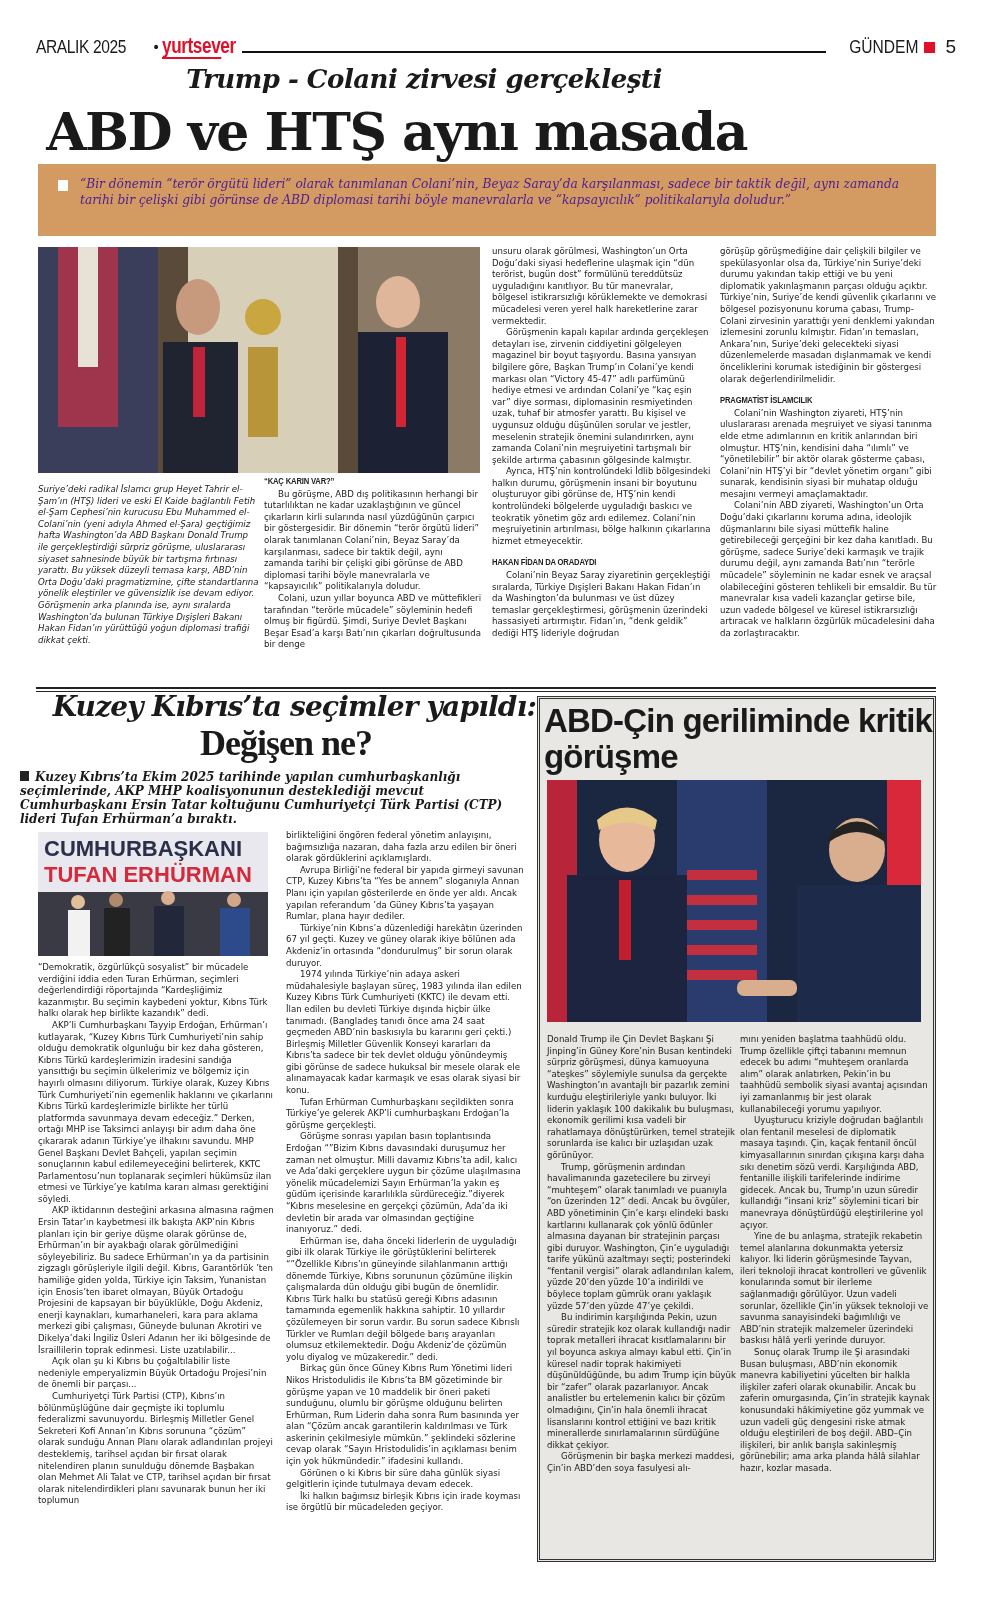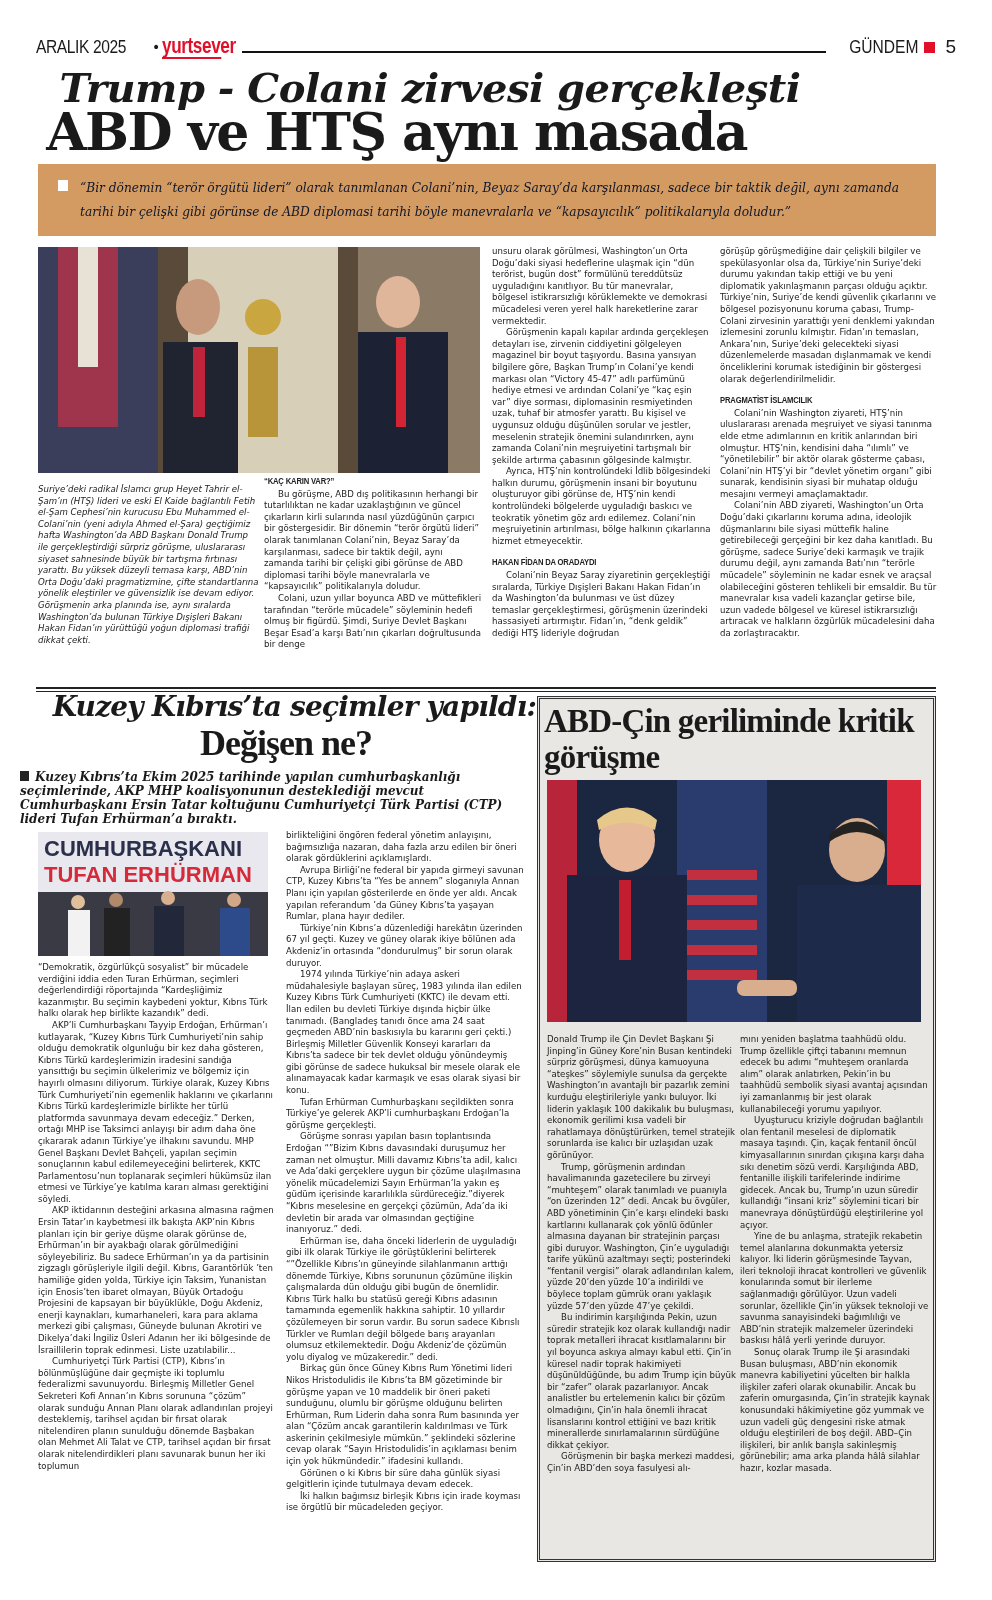--- a/index.html
+++ b/index.html
@@ -8,44 +8,44 @@
 
   .masthead { position: absolute; left: 36px; top: 34px; width: 920px; height: 26px; display: flex; align-items: center; }
   .mh-date { font-family: "Liberation Sans", sans-serif; font-size: 19px; letter-spacing: -0.5px; transform: scaleX(0.82); transform-origin: left center; white-space: nowrap; width: 114px; }
   .mh-dot { font-size: 14px; margin: 0 2px 0 2px; }
   .mh-brand { font-family: "Liberation Sans", sans-serif; font-weight: bold; font-size: 22px; color: #e0102a; transform: scaleX(0.78); transform-origin: left center; width: 76px; letter-spacing: -0.5px; line-height: 22px; border-bottom: 2px solid #e0102a; }
   .mh-rule { flex: 1; height: 2px; background: #111; margin: 10px 8px 0 4px; }
   .mh-section { font-family: "Liberation Sans", sans-serif; font-size: 19px; transform: scaleX(0.82); transform-origin: right center; white-space: nowrap; }
   .mh-square { width: 11px; height: 11px; background: #e0102a; margin: 0 10px 0 6px; }
   .mh-page { font-family: "Liberation Sans", sans-serif; font-size: 19px; }
 
-  .kicker { position: absolute; left: 12px; width: 836px; top: 64px; text-align: center; font-family: "DejaVu Serif", serif; font-style: italic; font-weight: bold; font-size: 40px; letter-spacing: -0.5px; }
+  .kicker { position: absolute; left: 6px; width: 836px; top: 64px; text-align: center; font-family: "DejaVu Serif", serif; font-style: italic; font-weight: bold; font-size: 26px; letter-spacing: -0.5px; }
   .headline { position: absolute; left: 0; width: 793px; top: 100px; text-align: center; font-family: "DejaVu Serif", serif; font-weight: bold; font-size: 52px; letter-spacing: -1.5px; line-height: 64px; }
 
   .deck { position: absolute; left: 38px; top: 164px; width: 898px; height: 72px; background: #d39a62; padding: 12px 20px 0 20px; }
   .deck-square { position: absolute; left: 20px; top: 16px; width: 10px; height: 11px; background: #fff; }
-  .deck-text { padding-left: 22px; font-family: "DejaVu Serif", serif; font-style: italic; font-size: 12.2px; line-height: 24px; color: #0f172a; }
+  .deck-text { padding-left: 22px; font-family: "DejaVu Serif", serif; font-style: italic; font-size: 12.2px; line-height: 16px; color: #4c1d95; }
 
   .photo { position: absolute; overflow: hidden; }
   .photo svg { width: 100%; height: 100%; display: block; }
 
   .col { position: absolute; font-size: 8.6px; line-height: 11.6px; color: #222; text-align: left; }
   .col p { text-indent: 0; }
   .col p.ind { text-indent: 14px; }
   .col h4 { font-family: "Liberation Sans", sans-serif; font-weight: bold; font-size: 9px; letter-spacing: -0.2px; transform: scaleX(0.85); transform-origin: left; margin-top: 10px; margin-bottom: 1px; text-transform: uppercase; }
 
   .divider { position: absolute; left: 36px; top: 687px; width: 900px; height: 5px; border-top: 2px solid #222; border-bottom: 1px solid #222; }
 
   .cy-kicker { position: absolute; left: 36px; width: 500px; top: 690px; text-align: right; font-family: "DejaVu Serif", serif; font-style: italic; font-weight: bold; font-size: 28px; letter-spacing: -0.8px; }
   .cy-head { position: absolute; left: 36px; width: 500px; top: 722px; text-align: center; font-family: Liberation Serif, serif; font-weight: bold; font-size: 36px; letter-spacing: -1px; }
   .cy-deck { position: absolute; left: 20px; top: 770px; width: 510px; font-family: "DejaVu Serif", serif; font-style: italic; font-weight: bold; font-size: 12px; line-height: 14px; }
   .cy-deck .sq { display: inline-block; width: 9px; height: 10px; background: #222; margin-right: 6px; }
 
   .china-box { position: absolute; left: 537px; top: 696px; width: 399px; height: 866px; background: #e8e7e4; border: 3px double #333; }
-  .china-head { position: absolute; left: 544px; top: 703px; width: 390px; font-family: Liberation Serif, serif; font-weight: bold; font-size: 33px; line-height: 36px; letter-spacing: -0.8px; }
+  .china-head { position: absolute; left: 544px; top: 703px; width: 390px; font-family: Liberation Sans, sans-serif; font-weight: bold; font-size: 33px; line-height: 36px; letter-spacing: -0.8px; }
 </style>
 </head>
 <body>
 
 <div class="masthead">
   <span class="mh-date">ARALIK 2025</span>
   <span class="mh-dot">•</span>
   <span class="mh-brand">yurtsever</span>
   <span class="mh-rule"></span>
   <span class="mh-section">GÜNDEM</span>
@@ -127,20 +127,21 @@
       <rect x="116" y="74" width="30" height="50" fill="#23273a"></rect>
     <circle cx="196" cy="68" r="7" fill="#d0a888"></circle>
       <rect x="182" y="76" width="30" height="48" fill="#2d4a8a"></rect>
   </svg>
 </div>
 
 <div class="col" style="left:38px; top:962px; width:236px;">
   <p>“Demokratik, özgürlükçü sosyalist” bir mücadele verdiğini iddia eden  Turan Erhürman, seçimleri değerlendirdiği röportajında “Kardeşliğimiz kazanmıştır. Bu seçimin kaybedeni yoktur, Kıbrıs Türk halkı olarak hep birlikte kazandık” dedi.</p>
   <p class="ind">AKP’li Cumhurbaşkanı Tayyip Erdoğan, Erhürman’ı kutlayarak, “Kuzey Kıbrıs Türk Cumhuriyeti’nin sahip olduğu demokratik olgunluğu bir kez daha gösteren, Kıbrıs Türkü kardeşlerimizin iradesini sandığa yansıttığı bu seçimin ülkelerimiz ve bölgemiz için hayırlı olmasını diliyorum. Türkiye olarak, Kuzey Kıbrıs Türk Cumhuriyeti’nin egemenlik haklarını ve çıkarlarını Kıbrıs Türkü kardeşlerimizle birlikte her türlü platformda savunmaya devam edeceğiz.”  Derken, ortağı MHP ise Taksimci anlayışı bir adım daha öne çıkararak adanın Türkiye’ye ilhakını savundu. MHP Genel Başkanı Devlet Bahçeli, yapılan seçimin sonuçlarının kabul edilemeyeceğini belirterek, KKTC Parlamentosu’nun toplanarak seçimleri hükümsüz ilan etmesi ve Türkiye’ye katılma kararı alması gerektiğini söyledi.</p>
   <p class="ind">AKP iktidarının desteğini arkasına almasına rağmen Ersin Tatar’ın kaybetmesi ilk bakışta AKP’nin Kıbrıs planları için bir geriye düşme olarak görünse de, Erhürman’ın bir ayakbağı olarak görülmediğini söyleyebiliriz. Bu sadece Erhürman’ın ya da partisinin zigzaglı görüşleriyle ilgili değil. Kıbrıs, Garantörlük ’ten hamiliğe giden yolda, Türkiye için Taksim, Yunanistan için Enosis’ten ibaret olmayan, Büyük Ortadoğu Projesini de kapsayan bir büyüklükle, Doğu Akdeniz, enerji kaynakları, kumarhaneleri, kara para aklama merkezi gibi çalışması, Güneyde bulunan Akrotiri ve Dikelya’daki İngiliz Üsleri Adanın her iki bölgesinde de İsraillilerin toprak edinmesi. Liste uzatılabilir...</p>
+  <p class="ind">Açık olan şu ki Kıbrıs bu çoğaltılabilir liste nedeniyle emperyalizmin Büyük Ortadoğu Projesi’nin de önemli bir parçası...</p>
   <p class="ind">Cumhuriyetçi Türk Partisi (CTP), Kıbrıs’ın bölünmüşlüğüne dair geçmişte iki toplumlu federalizmi savunuyordu. Birleşmiş Milletler Genel Sekreteri Kofi Annan’ın Kıbrıs sorununa “çözüm” olarak sunduğu Annan Planı olarak adlandırılan projeyi desteklemiş, tarihsel açıdan bir fırsat olarak nitelendiren planın sunulduğu dönemde Başbakan olan Mehmet Ali Talat ve CTP, tarihsel açıdan bir fırsat olarak nitelendirdikleri planı savunarak bunun her iki toplumun</p>
 </div>
 
 <div class="col" style="left:286px; top:830px; width:238px;">
   <p>birlikteliğini öngören federal yönetim anlayışını, bağımsızlığa nazaran, daha fazla arzu edilen bir öneri olarak gördüklerini açıklamışlardı.</p>
   <p class="ind">Avrupa Birliği’ne federal bir yapıda girmeyi savunan CTP, Kuzey Kıbrıs’ta “Yes be annem” sloganıyla Annan Planı için yapılan gösterilerde en önde yer aldı. Ancak yapılan referandum ’da Güney Kıbrıs’ta yaşayan Rumlar, plana hayır dediler.</p>
   <p class="ind">Türkiye’nin Kıbrıs’a düzenlediği harekâtın üzerinden 67 yıl geçti. Kuzey ve güney olarak ikiye bölünen ada Akdeniz’in ortasında “dondurulmuş” bir sorun olarak duruyor.</p>
   <p class="ind">1974 yılında Türkiye’nin adaya askeri müdahalesiyle başlayan süreç, 1983 yılında ilan edilen Kuzey Kıbrıs Türk Cumhuriyeti (KKTC) ile devam etti. İlan edilen bu devleti Türkiye dışında hiçbir ülke tanımadı. (Bangladeş tanıdı önce ama 24 saat geçmeden ABD’nin baskısıyla bu kararını geri çekti.) Birleşmiş Milletler Güvenlik Konseyi kararları da Kıbrıs’ta sadece bir tek devlet olduğu yönündeymiş gibi görünse de sadece hukuksal bir mesele olarak ele alınamayacak kadar karmaşık ve esas olarak siyasi bir konu.</p>
   <p class="ind">Tufan Erhürman Cumhurbaşkanı seçildikten sonra Türkiye’ye gelerek AKP’li cumhurbaşkanı Erdoğan’la görüşme gerçekleşti.</p>
   <p class="ind">Görüşme sonrası yapılan basın toplantısında Erdoğan “”Bizim Kıbrıs davasındaki duruşumuz her zaman net olmuştur. Milli davamız Kıbrıs’ta adil, kalıcı ve Ada’daki gerçeklere uygun bir çözüme ulaşılmasına yönelik mücadelemizi Sayın Erhürman’la yakın eş güdüm içerisinde kararlılıkla sürdüreceğiz.”diyerek “Kıbrıs meselesine en gerçekçi çözümün, Ada’da iki devletin bir arada var olmasından geçtiğine inanıyoruz.” dedi.</p>

